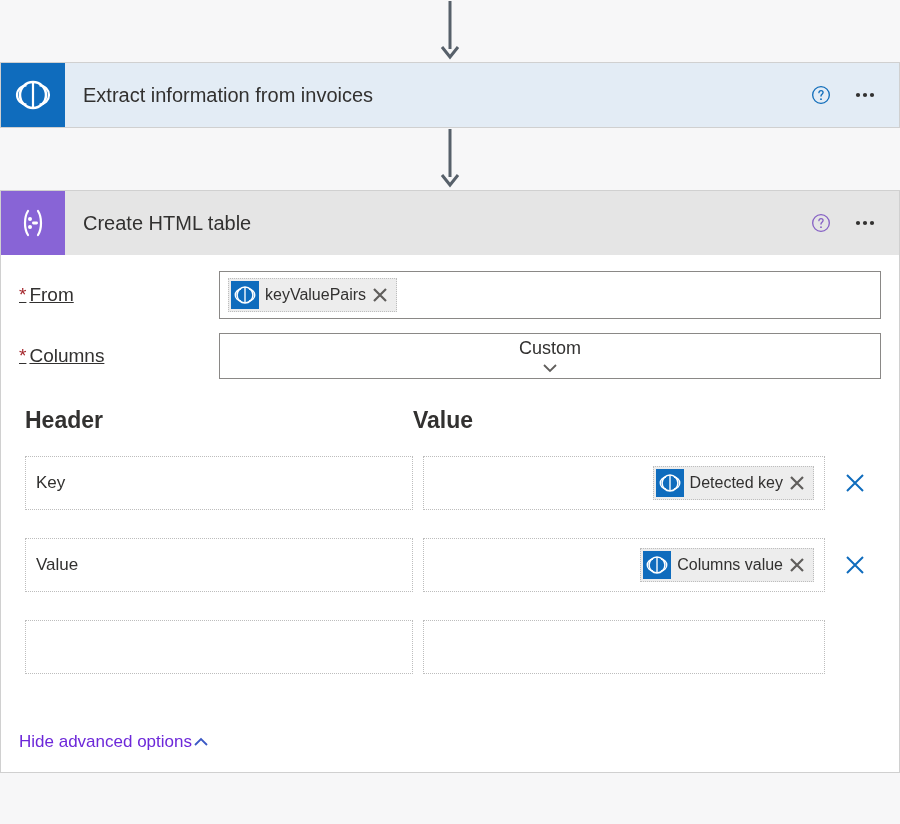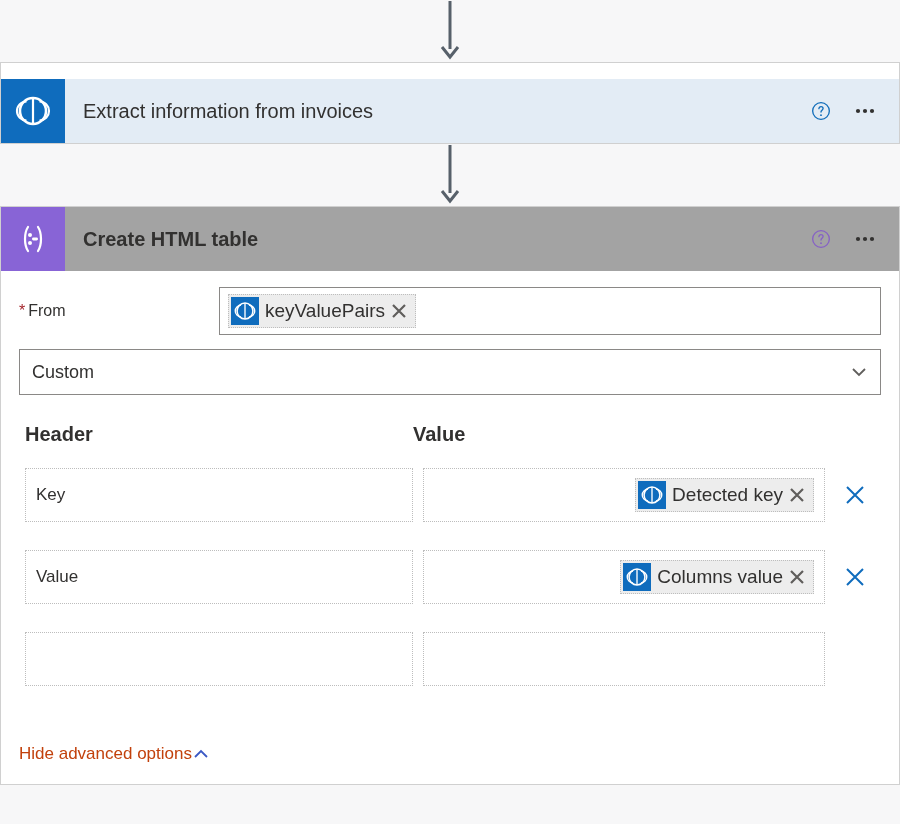--- a/index.html
+++ b/index.html
@@ -24,22 +24,22 @@
   .card {
     border: 1px solid #d0d0d0;
     background: #fff;
   }
   .card-header {
     display: flex;
     align-items: center;
     height: 64px;
     padding: 0 12px 0 0;
   }
-  .card-header.blue { background: #e3ecf5; margin-top: 16px; }
-  .card-header.purple { background: #a3a3a3; font-weight: bold; }
+  .card-header.blue { background: #e3ecf5; }
+  .card-header.purple { background: #e5e5e5; }
   .icon-tile {
     width: 64px;
     height: 64px;
     display: flex;
     align-items: center;
     justify-content: center;
     flex-shrink: 0;
   }
   .icon-tile.blue { background: #0f6cbd; }
   .icon-tile.dark-purple { background: #8864d6; }
@@ -67,42 +67,43 @@
     padding: 16px 18px 20px 18px;
     background: #fff;
   }
   .form-row {
     display: flex;
     align-items: center;
     margin-bottom: 14px;
   }
   .form-label {
     width: 200px;
-    font-size: 16px;
+    font-size: 19px;
     color: #323130;
+    text-decoration: underline;
   }
   .req { color: #a4262c; margin-right: 3px; }
   .form-field {
     flex: 1;
   }
   .token-input {
     border: 1px solid #8a8886;
     min-height: 46px;
     padding: 6px 8px;
     display: flex;
     align-items: center;
     background: #fff;
   }
   .token {
     display: inline-flex;
     align-items: center;
     background: #ededed;
     border: 1px dotted #bdbdbd;
     padding: 2px 6px 2px 2px;
-    font-size: 19px;
+    font-size: 16px;
   }
   .token-icon {
     width: 28px; height: 28px;
     background: #0f6cbd;
     display: flex; align-items: center; justify-content: center;
     margin-right: 6px;
   }
   .token-remove {
     margin-left: 4px;
     display: inline-flex;
@@ -112,32 +113,33 @@
   .select-input {
     border: 1px solid #8a8886;
     height: 46px;
     padding: 4px 12px;
     display: flex;
     align-items: center;
     justify-content: space-between;
     background: #fff;
     font-size: 18px;
     cursor: pointer;
+    flex-direction: column;
   }
   .chev {
     color: #605e5c;
   }
   .cols-area {
     margin-top: 28px;
     padding: 0 6px;
   }
   .cols-header {
     display: flex;
     font-weight: 600;
-    font-size: 20px;
+    font-size: 23px;
     margin-bottom: 22px;
   }
   .ch-header { flex: 0 0 388px; }
   .ch-value { flex: 1; }
   .col-row {
     display: flex;
     align-items: stretch;
     margin-bottom: 28px;
     gap: 10px;
   }
@@ -160,21 +162,21 @@
     color: #0f6cbd;
     cursor: pointer;
     font-size: 22px;
   }
   .col-row.empty .row-remove { visibility: hidden; }
   .adv-toggle {
     display: inline-flex;
     align-items: center;
     gap: 1px;
     margin-top: 30px;
-    color: #c2410c;
+    color: #6d28d9;
     font-size: 17px;
     cursor: pointer;
   }
   svg { display: block; }
 </style>
 </head>
 <body>
 
 <div class="canvas">
 
@@ -268,20 +270,23 @@
                     <path d="M4 4 L16 16 M16 4 L4 16" stroke="#605e5c" stroke-width="2.2"></path>
                   </svg>
               </span>
             </span>
           </div>
         </div>
       </div>
 
       
       <div class="form-row">
+        <div class="form-label">
+          <span class="req">*</span><span>Columns</span>
+        </div>
         <div class="form-field">
           <div class="select-input">
             <span>Custom</span>
             <span class="chev">
               <svg width="18" height="18" viewBox="0 0 18 18">
                   <path d="M3 6 L9 12 L15 6" fill="none" stroke="#605e5c" stroke-width="1.8"></path>
                 </svg>
             </span>
           </div>
         </div>

